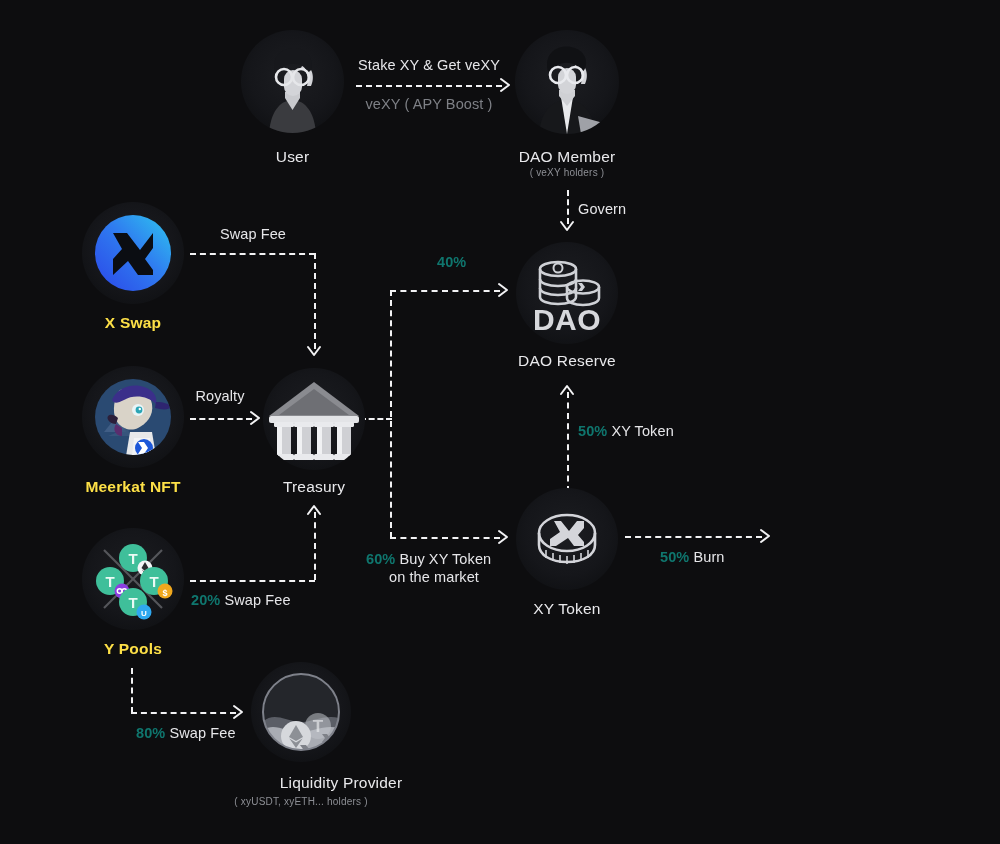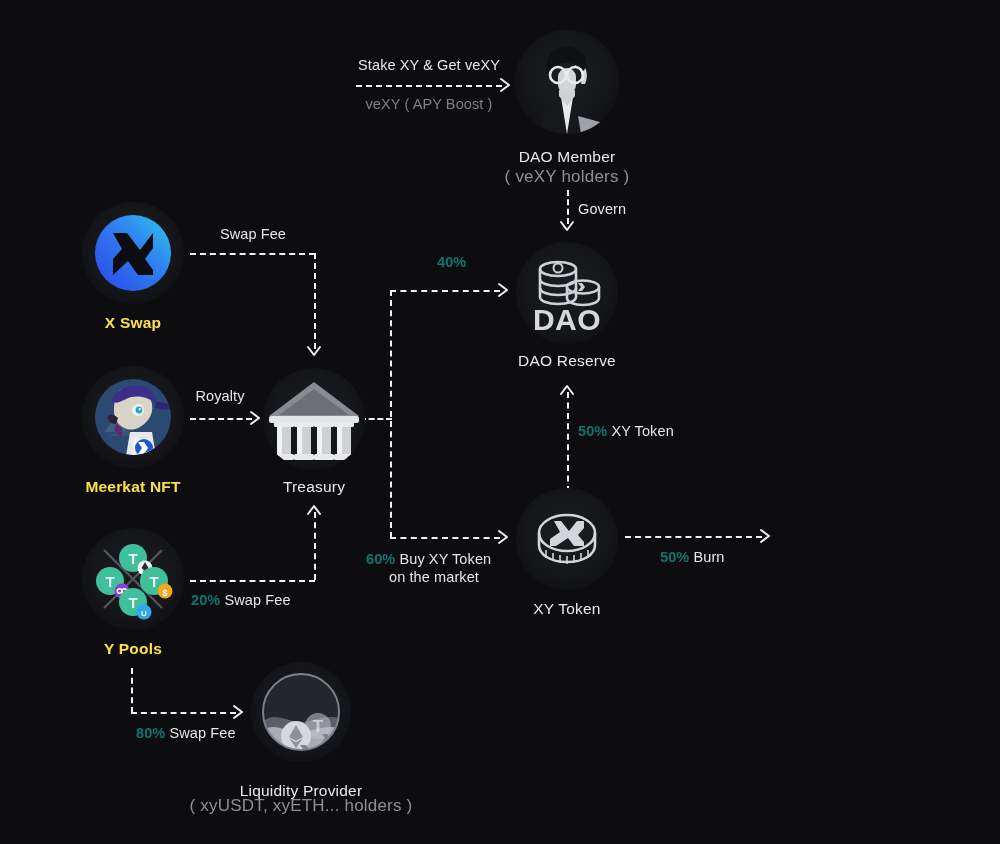--- a/index.html
+++ b/index.html
@@ -29,21 +29,21 @@
     white-space:nowrap;
     color:#e9e9ec;
     font-size:15.5px;
     letter-spacing:.2px;
   }
   .sublabel{
     position:absolute;
     left:50%;transform:translateX(-50%);
     white-space:nowrap;
     color:#8d8f95;
-    font-size:17px;
+    font-size:10px;
     letter-spacing:.2px;
   }
   .label.blue{color:#fde047;font-weight:bold;font-size:15.5px;}
 
   
   .edgelabel{
     position:absolute;
     white-space:nowrap;
     color:#e6e6e9;
     font-size:14.5px;
@@ -173,20 +173,37 @@
   <div class="edgelabel center" style="left:434px;top:569px;">on the market</div>
 
   <div class="edgelabel" style="left:578px;top:423px;">
     <b>50%</b><span> XY Token</span>
   </div>
 
   <div class="edgelabel" style="left:660px;top:549px;">
     <b>50%</b><span> Burn</span>
   </div>
 
+  <div class="node" style="left:241px;top:30px;width:103px;height:170px;">
+    <div class="ring" style="width:103px;height:103px;">
+      <svg class="icon" width="103" height="103" viewBox="0 0 103 103">
+        <g>
+          <path d="M28 103 C30 78 42 70 51.5 70 C61 70 73 78 75 103 Z" fill="#3a3b3f"></path>
+          <path d="M44 68 L51.5 80 L59 68 L59 62 L44 62 Z" fill="#c9cace"></path>
+          <rect x="43" y="40" width="18" height="26" rx="9" fill="#d3d4d8"></rect>
+          <path d="M62 34 C72 36 74 48 70 56 L66 56 C68 48 66 40 60 38 Z" fill="#d3d4d8"></path>
+          <path d="M33 36 C33 22 46 17 55 18 C66 19 71 27 71 36 C71 40 69 42 66 42 C64 36 58 33 49 34 C42 35 38 39 37 44 C34 44 33 41 33 36 Z" fill="#17181c"></path>
+          <circle cx="43" cy="47" r="8" fill="none" stroke="#e6e7ea" stroke-width="2.6"></circle>
+          <circle cx="60" cy="47" r="8" fill="none" stroke="#e6e7ea" stroke-width="2.6"></circle>
+          <line x1="51" y1="46" x2="52" y2="46" stroke="#e6e7ea" stroke-width="2.6"></line>
+        </g>
+      </svg>
+    </div>
+    <div class="label" style="top:118px;">User</div>
+  </div>
 
   <div class="node" style="left:515px;top:30px;width:104px;height:190px;text-decoration:underline;">
     <div class="ring" style="width:104px;height:104px;">
       <svg class="icon" width="104" height="104" viewBox="0 0 104 104">
         <g>
           <path d="M24 104 C26 80 38 70 52 70 C66 70 78 80 80 104 Z" fill="#17181b"></path>
           <path d="M46 67 L52 104 L58 67 Z" fill="#e8e9ec"></path>
           <path d="M44 66 L52 76 L60 66 L60 60 L44 60 Z" fill="#cfd0d4"></path>
           <path d="M63 86 L92 94 L92 104 L66 104 Z" fill="#9fa1a7"></path>
           <rect x="43" y="38" width="18" height="26" rx="9" fill="#d3d4d8"></rect>
@@ -376,17 +393,17 @@
           <text x="67" y="70" font-size="17" font-weight="bold" fill="#e6e7ea" text-anchor="middle" font-family="Liberation Sans, sans-serif" opacity=".7">T</text>
           <path d="M71 72 L76 72 L79 76 L76 80 L71 80 L74 76 Z" fill="#7e8188"></path>
           <circle cx="45" cy="74" r="15" fill="#d6d8dc"></circle>
           <path d="M45 63 L52 75 L45 79 L38 75 Z" fill="#8d9096"></path>
           <path d="M45 80.5 L51.6 76.5 L45 86 L38.4 76.5 Z" fill="#8d9096"></path>
           <path d="M49 83 L55 83 L58 87 L55 91 L49 91 L52 87 Z" fill="#7e8188"></path>
         </g>
         <circle cx="50" cy="50" r="38" fill="none" stroke="#7e818a" stroke-width="2"></circle>
       </svg>
     </div>
-    <div class="label" style="top:120px;">Liquidity Provider</div>
+    <div class="label" style="top:112px;margin-left:40px;">Liquidity Provider</div>
     <div class="sublabel" style="top:134px;">( xyUSDT, xyETH... holders )</div>
   </div>
 
 </div>
 
 </body></html>

